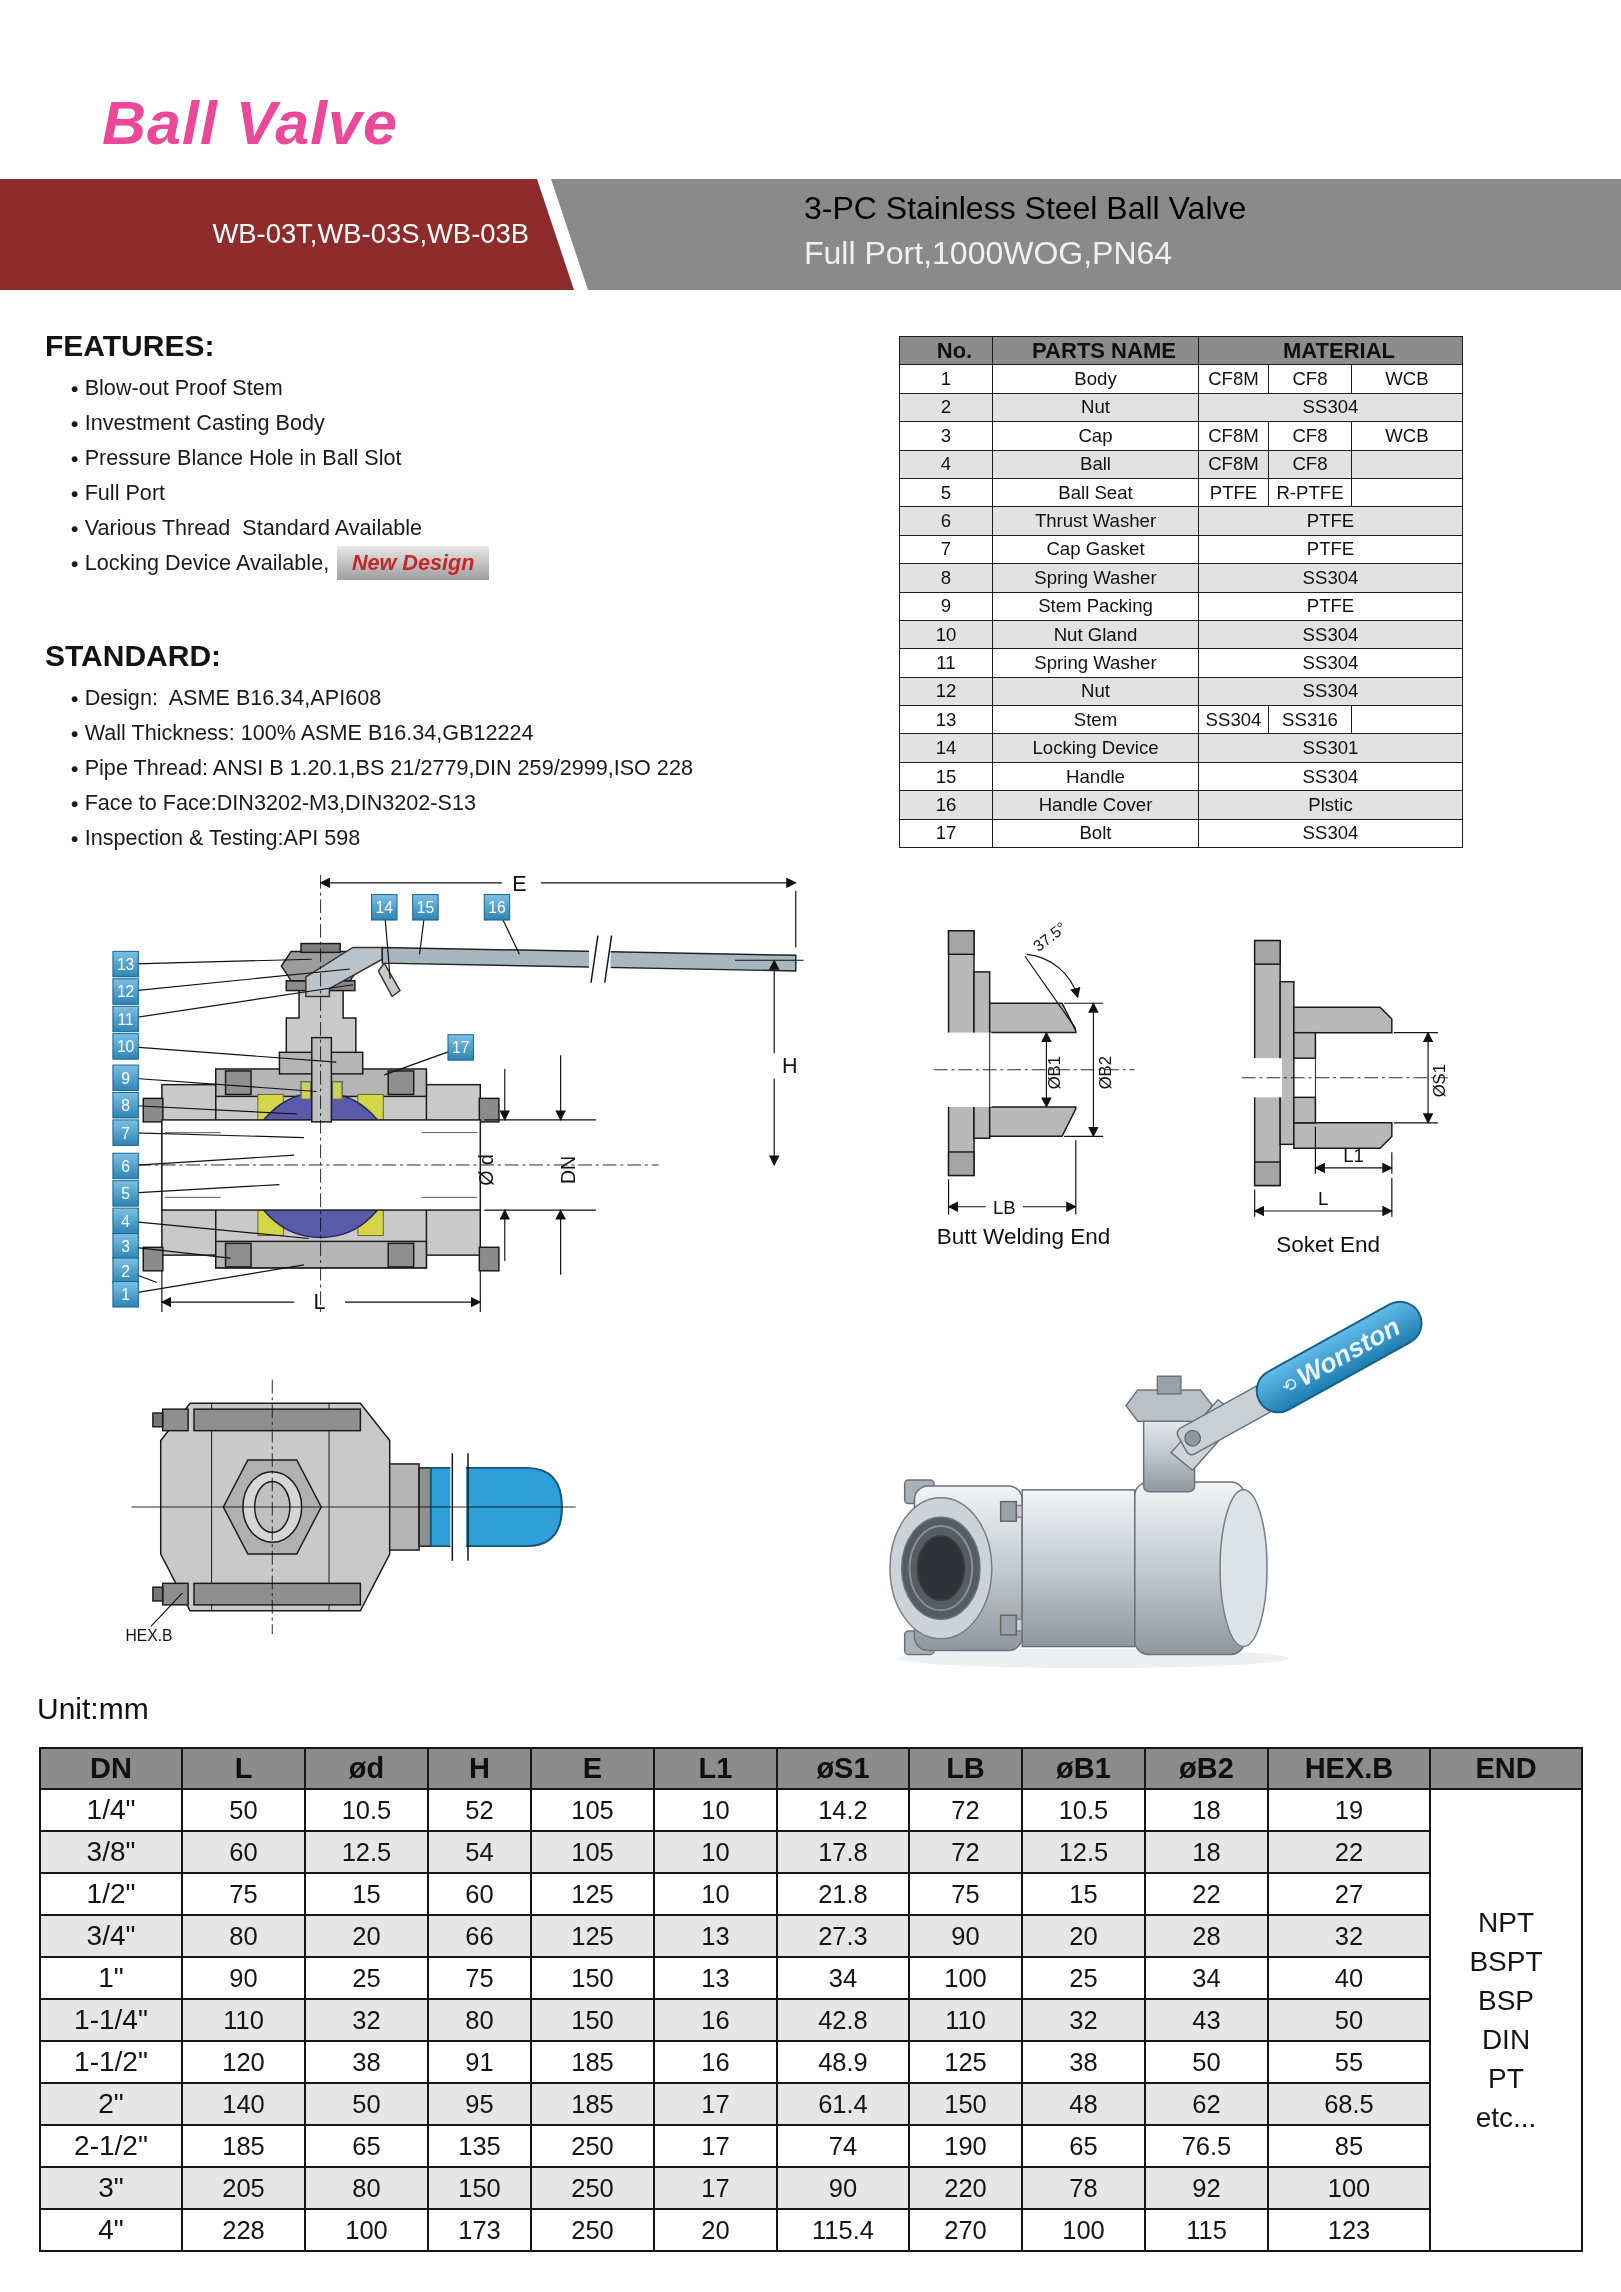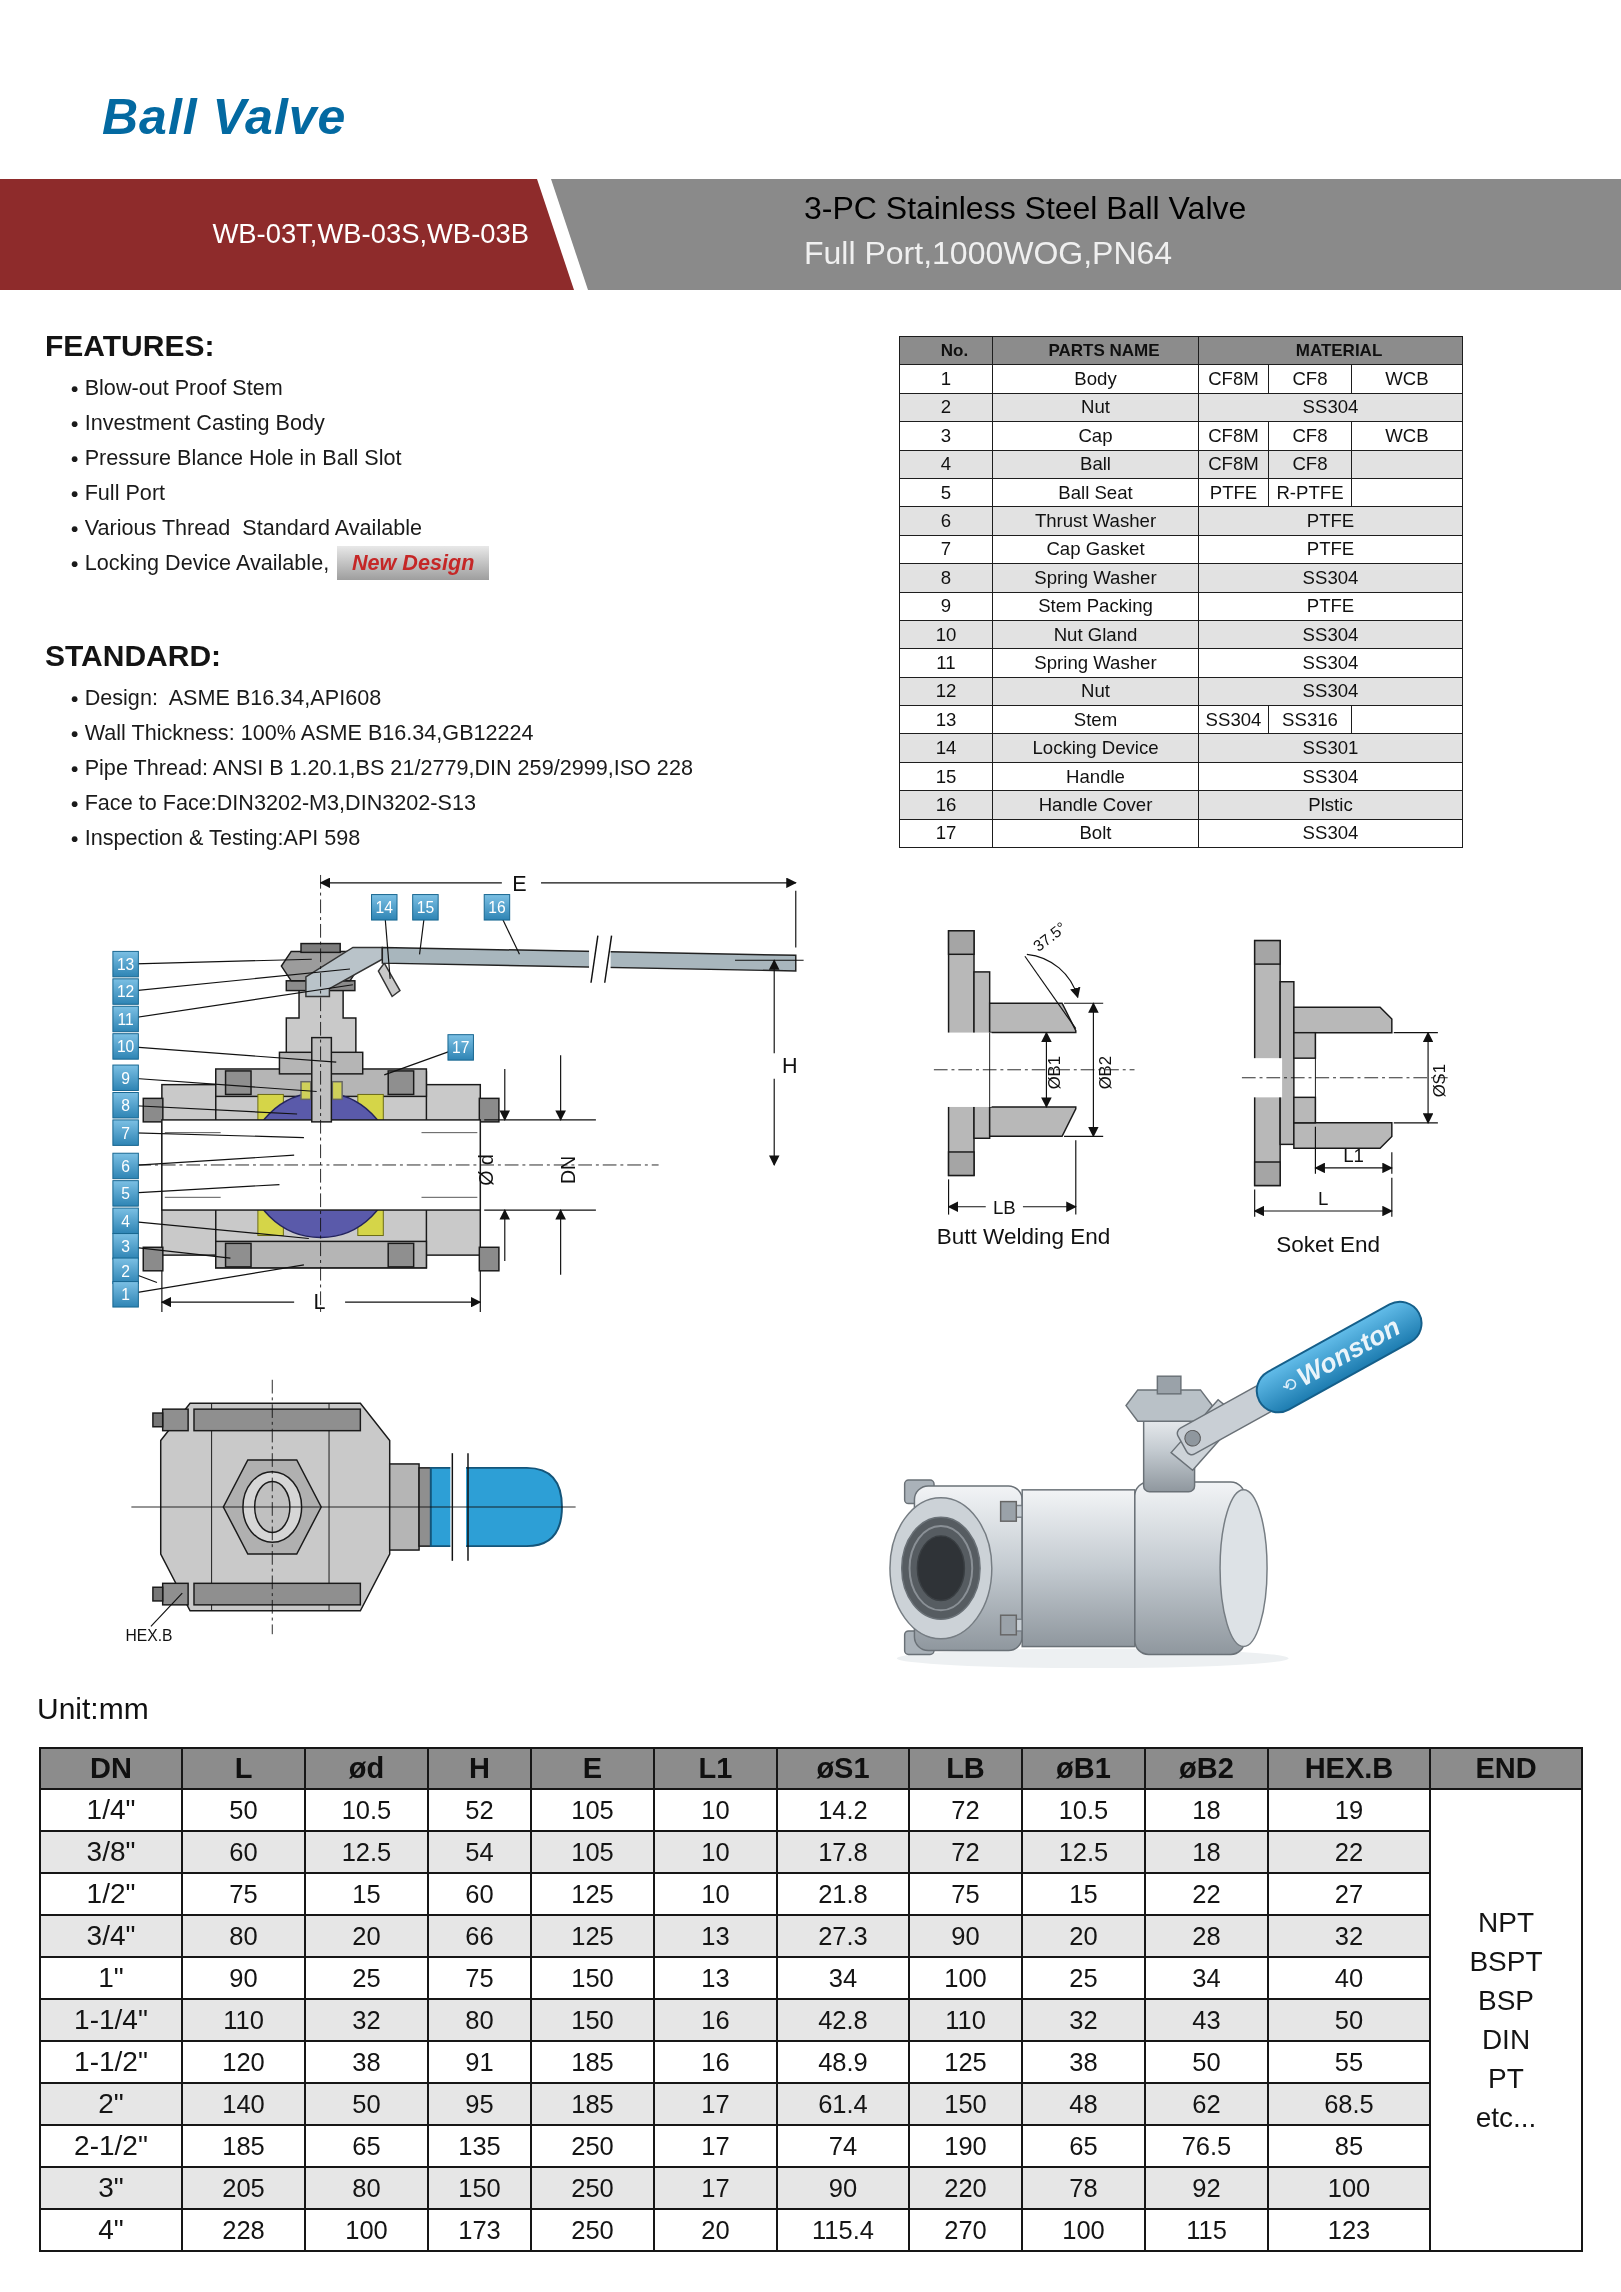--- a/index.html
+++ b/index.html
@@ -1,20 +1,20 @@
 <!DOCTYPE html>
 <html><head>
 <meta charset="utf-8">
 <style>
   html,body{margin:0;padding:0;background:#ffffff;}
   .page{position:relative;width:1621px;height:2293px;background:#fff;
         font-family:"Liberation Sans",sans-serif;overflow:hidden;color:#111;}
 
-  .doc-title{position:absolute;left:102px;top:88px;font-size:50px;font-weight:bold;
-             font-style:italic;letter-spacing:1px;color:#0369a1;}
+  .doc-title{position:absolute;left:102px;top:88px;font-size:61px;font-weight:bold;
+             font-style:italic;letter-spacing:1px;color:#ec4899;}
 
   .banner-red{position:absolute;left:0;top:179px;width:588px;height:111px;background:#8e2b2b;
               clip-path:polygon(0 0,537px 0,574px 111px,0 111px);}
   .banner-gray{position:absolute;left:0;top:179px;width:1621px;height:111px;background:#8a8a8a;
                clip-path:polygon(551px 0,1621px 0,1621px 111px,588px 111px);}
   .banner-model{position:absolute;left:59px;top:218px;width:470px;text-align:right;
                 font-size:27.4px;color:#ffffff;}
   .banner-t1{position:absolute;left:804px;top:190px;font-size:32px;color:#000000;}
   .banner-t2{position:absolute;left:804px;top:235px;font-size:32px;color:#f0f0f0;}
 
@@ -24,21 +24,21 @@
   .blist{list-style:none;margin:0;padding:0 0 0 25.5px;}
   .blist li{font-size:21.6px;line-height:34px;color:#1a1a1a;white-space:pre;}
   .blist li::before{content:"●";font-size:13.7px;margin-right:5.9px;vertical-align:2px;}
   .badge{display:inline-block;margin-left:7.8px;padding:0 15px;font-size:21.6px;font-style:italic;
          font-weight:bold;color:#c52727;background:linear-gradient(#e8e8e8,#9e9e9e);}
 
   table{border-collapse:collapse;}
   .parts-table{position:absolute;left:899px;top:336px;table-layout:fixed;}
   .parts-table th,.parts-table td{border:1.6px solid #1d1d1d;text-align:center;
        font-size:18.6px;height:27.4px;padding:0;overflow:hidden;}
-  .parts-table th{background:#8c8c8c;font-size:17px;color:#101010;padding-left:17px;}
+  .parts-table th{background:#8c8c8c;font-size:22px;color:#101010;padding-left:17px;}
   .parts-table tr.alt td{background:#e2e2e2;}
 
   .unit-label{position:absolute;left:37px;top:1692px;font-size:30px;color:#111;}
 
   .dim-table{position:absolute;left:39px;top:1747px;table-layout:fixed;}
   .dim-table th,.dim-table td{border:2px solid #161616;text-align:center;padding:0;overflow:hidden;}
   .dim-table th{background:#8c8c8c;font-size:29px;height:39px;color:#101010;}
   .dim-table td{font-size:25.5px;height:40px;color:#141414;}
   .dim-table td.dn{font-size:28px;}
   .dim-table tr.alt td{background:#e6e6e6;}

